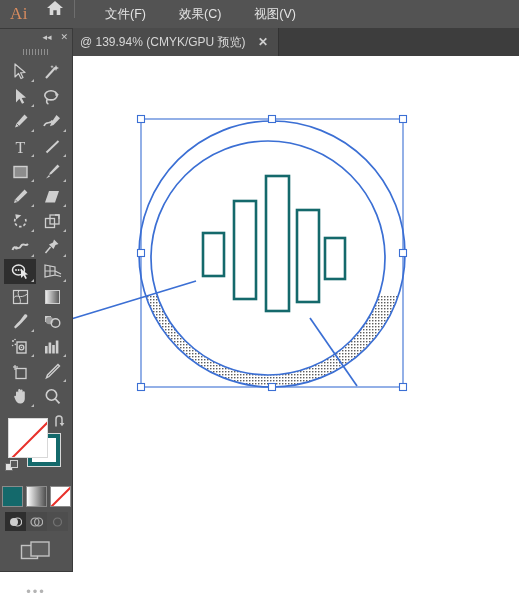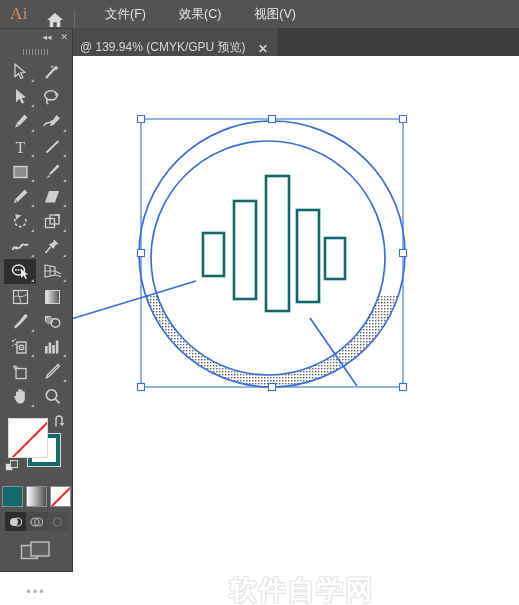--- a/index.html
+++ b/index.html
@@ -16,21 +16,21 @@
     -webkit-font-smoothing: antialiased;
   }
 
   
   #menubar {
     position: absolute;
     left: 0; top: 0;
     width: 519px; height: 28px;
     background: #535353;
     display: flex;
-    align-items: flex-end;
+    align-items: flex-start;
   }
   #ai-logo {
     width: 38px;
     text-align: center;
     color: #d98c5f;
     font-size: 17px;
     font-family: "Liberation Serif", serif;
     letter-spacing: 0.5px;
     line-height: 28px;
   }
@@ -64,21 +64,21 @@
     width: 519px; height: 28px;
     background: #3d3d3d;
   }
   #doc-tab {
     position: absolute;
     left: 0; top: 0;
     height: 28px;
     width: 278px;
     background: #4b4b4b;
     display: flex;
-    align-items: flex-end;
+    align-items: center;
     border-right: 1px solid #323232;
   }
   #doc-tab-label {
     color: #d6d6d6;
     font-size: 12px;
     padding-left: 80px;
     white-space: nowrap;
     overflow: hidden;
   }
   #doc-tab-close {
@@ -348,24 +348,20 @@
         <rect x="399.5" y="59.5" width="7" height="7"></rect>
         <rect x="137.5" y="193.5" width="7" height="7"></rect>
         <rect x="399.5" y="193.5" width="7" height="7"></rect>
         <rect x="137.5" y="327.5" width="7" height="7"></rect>
         <rect x="268.5" y="327.5" width="7" height="7"></rect>
         <rect x="399.5" y="327.5" width="7" height="7"></rect>
       </g>
     </g>
   </svg>
 
-  <div id="watermark">
-    <div id="wm-cn">软件自学网</div>
-
-  </div>
 </div>
 
 <div id="toolpanel">
 
   <div id="tool-header">
     <span class="tp-hdr-btn">◂◂</span>
     <span class="tp-hdr-btn">✕</span>
   </div>
 
   <div id="tool-grip">

